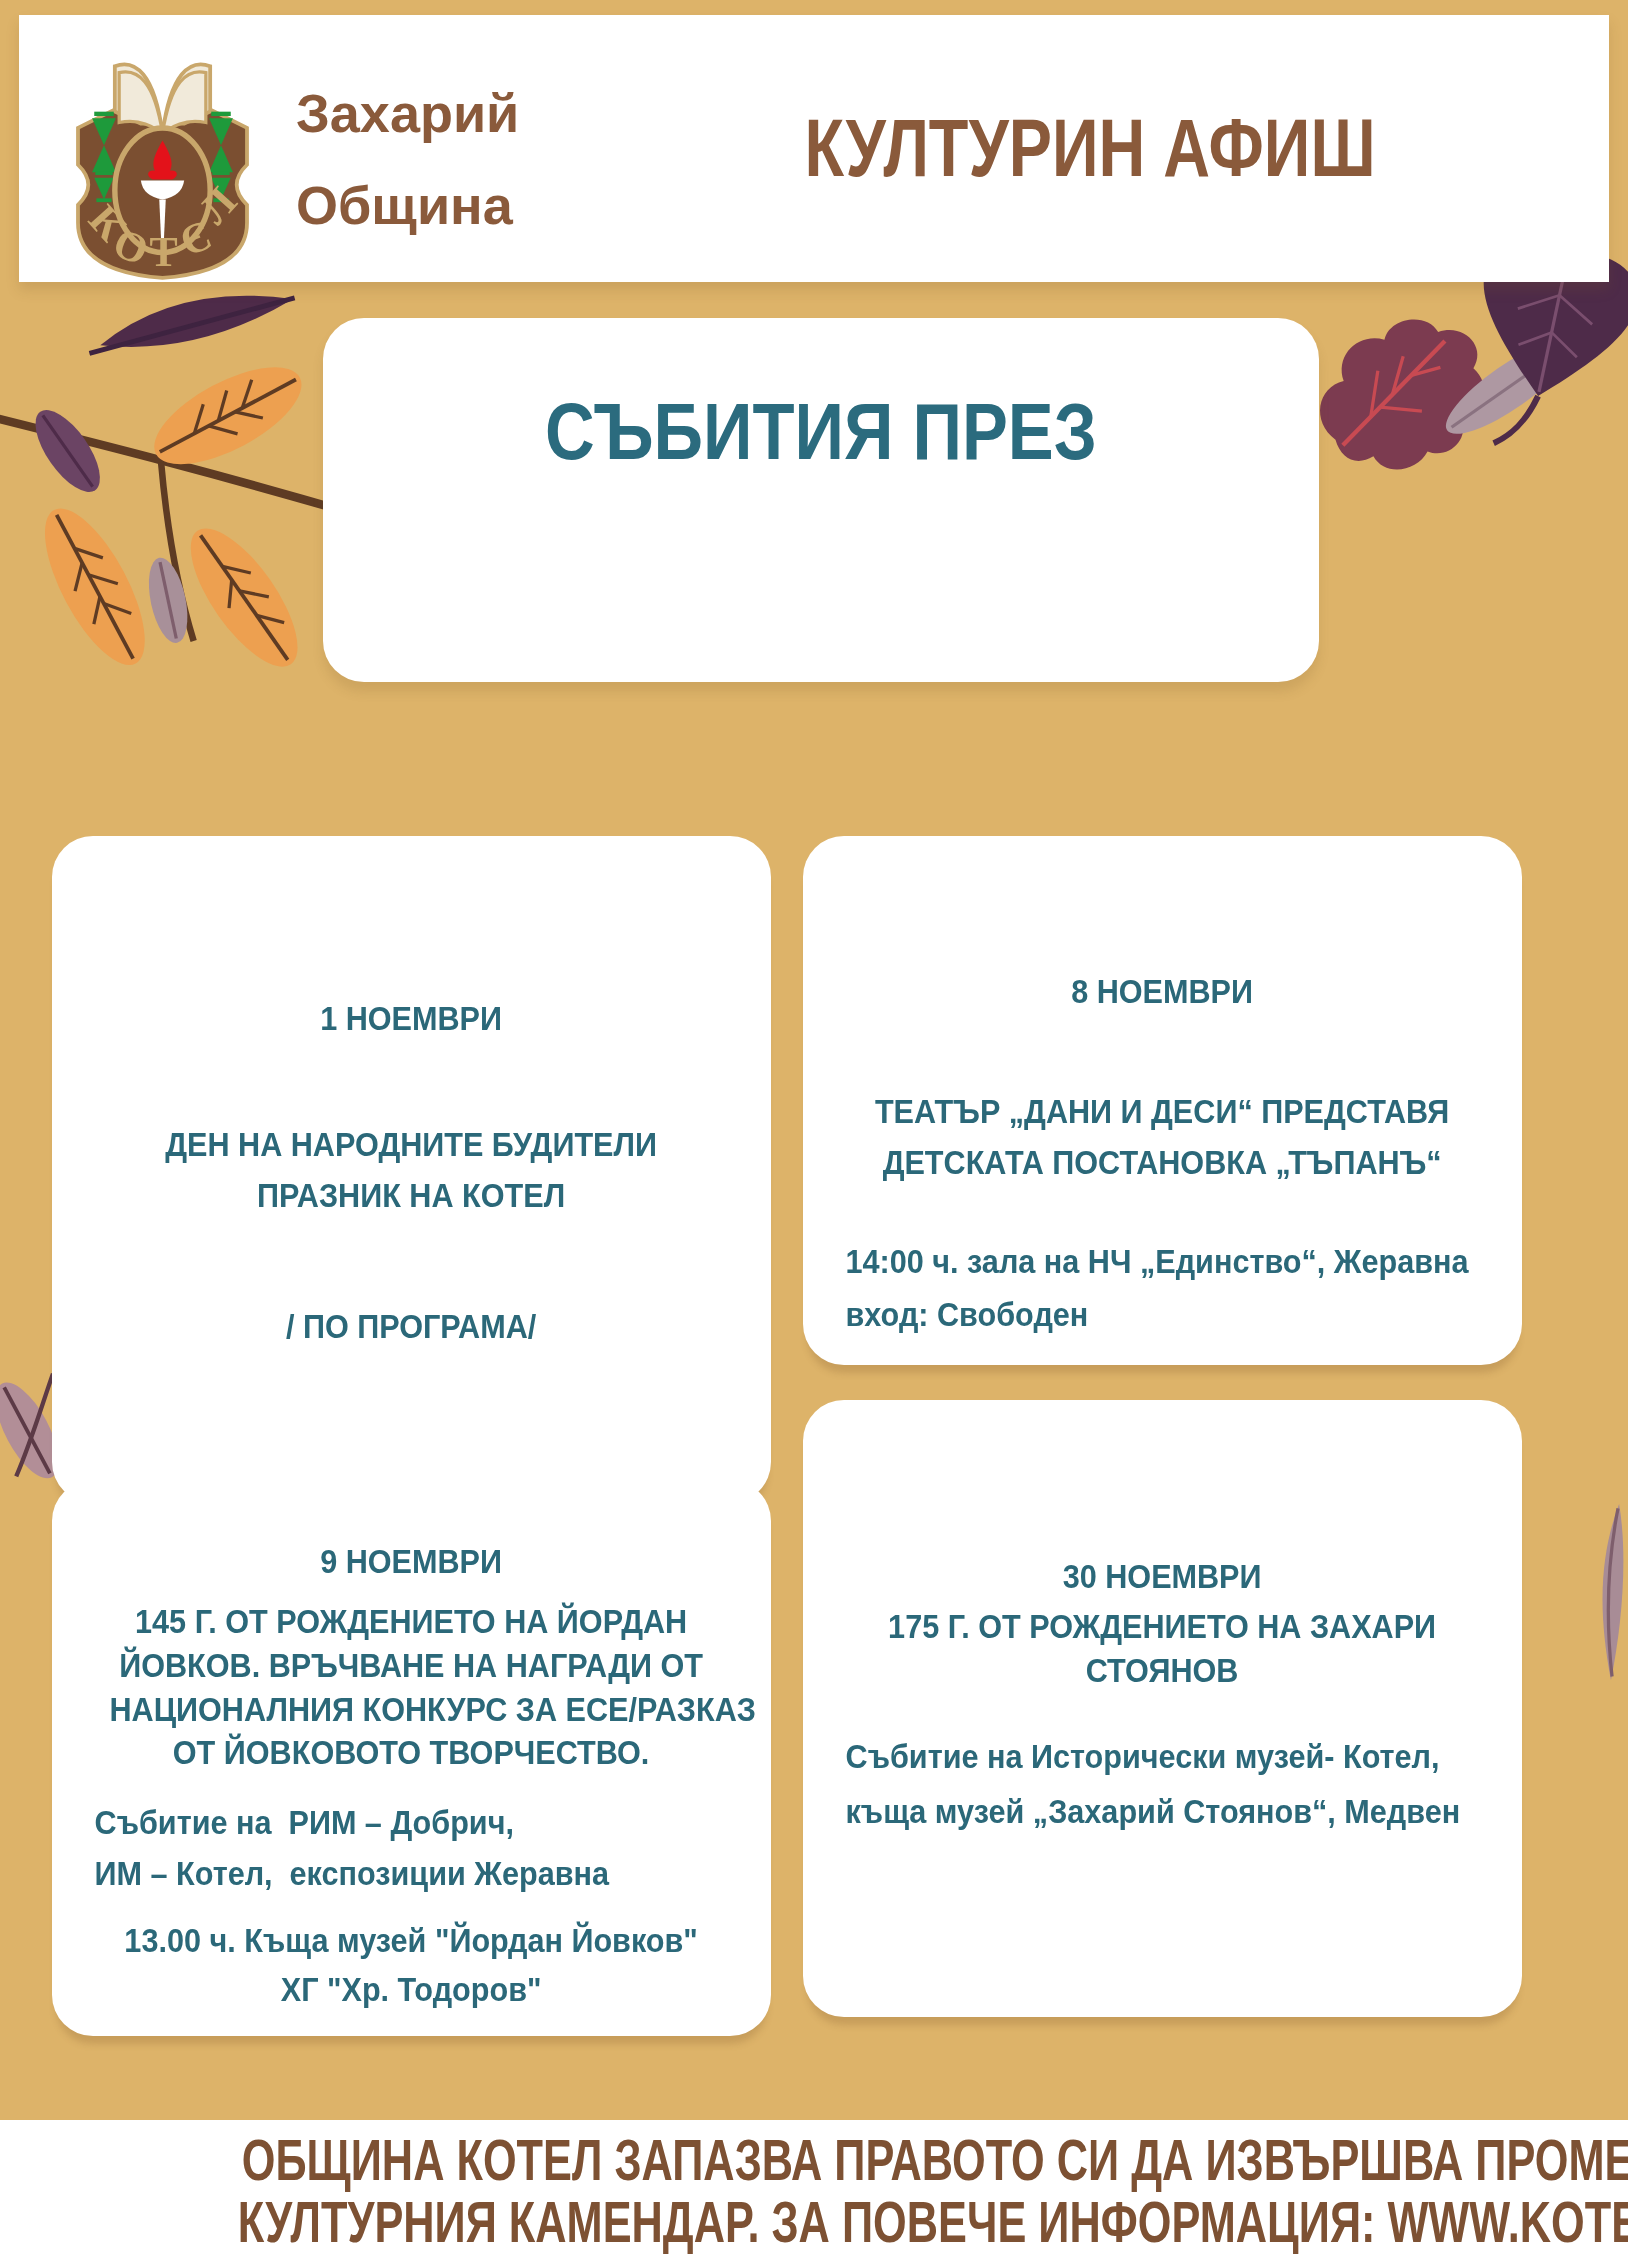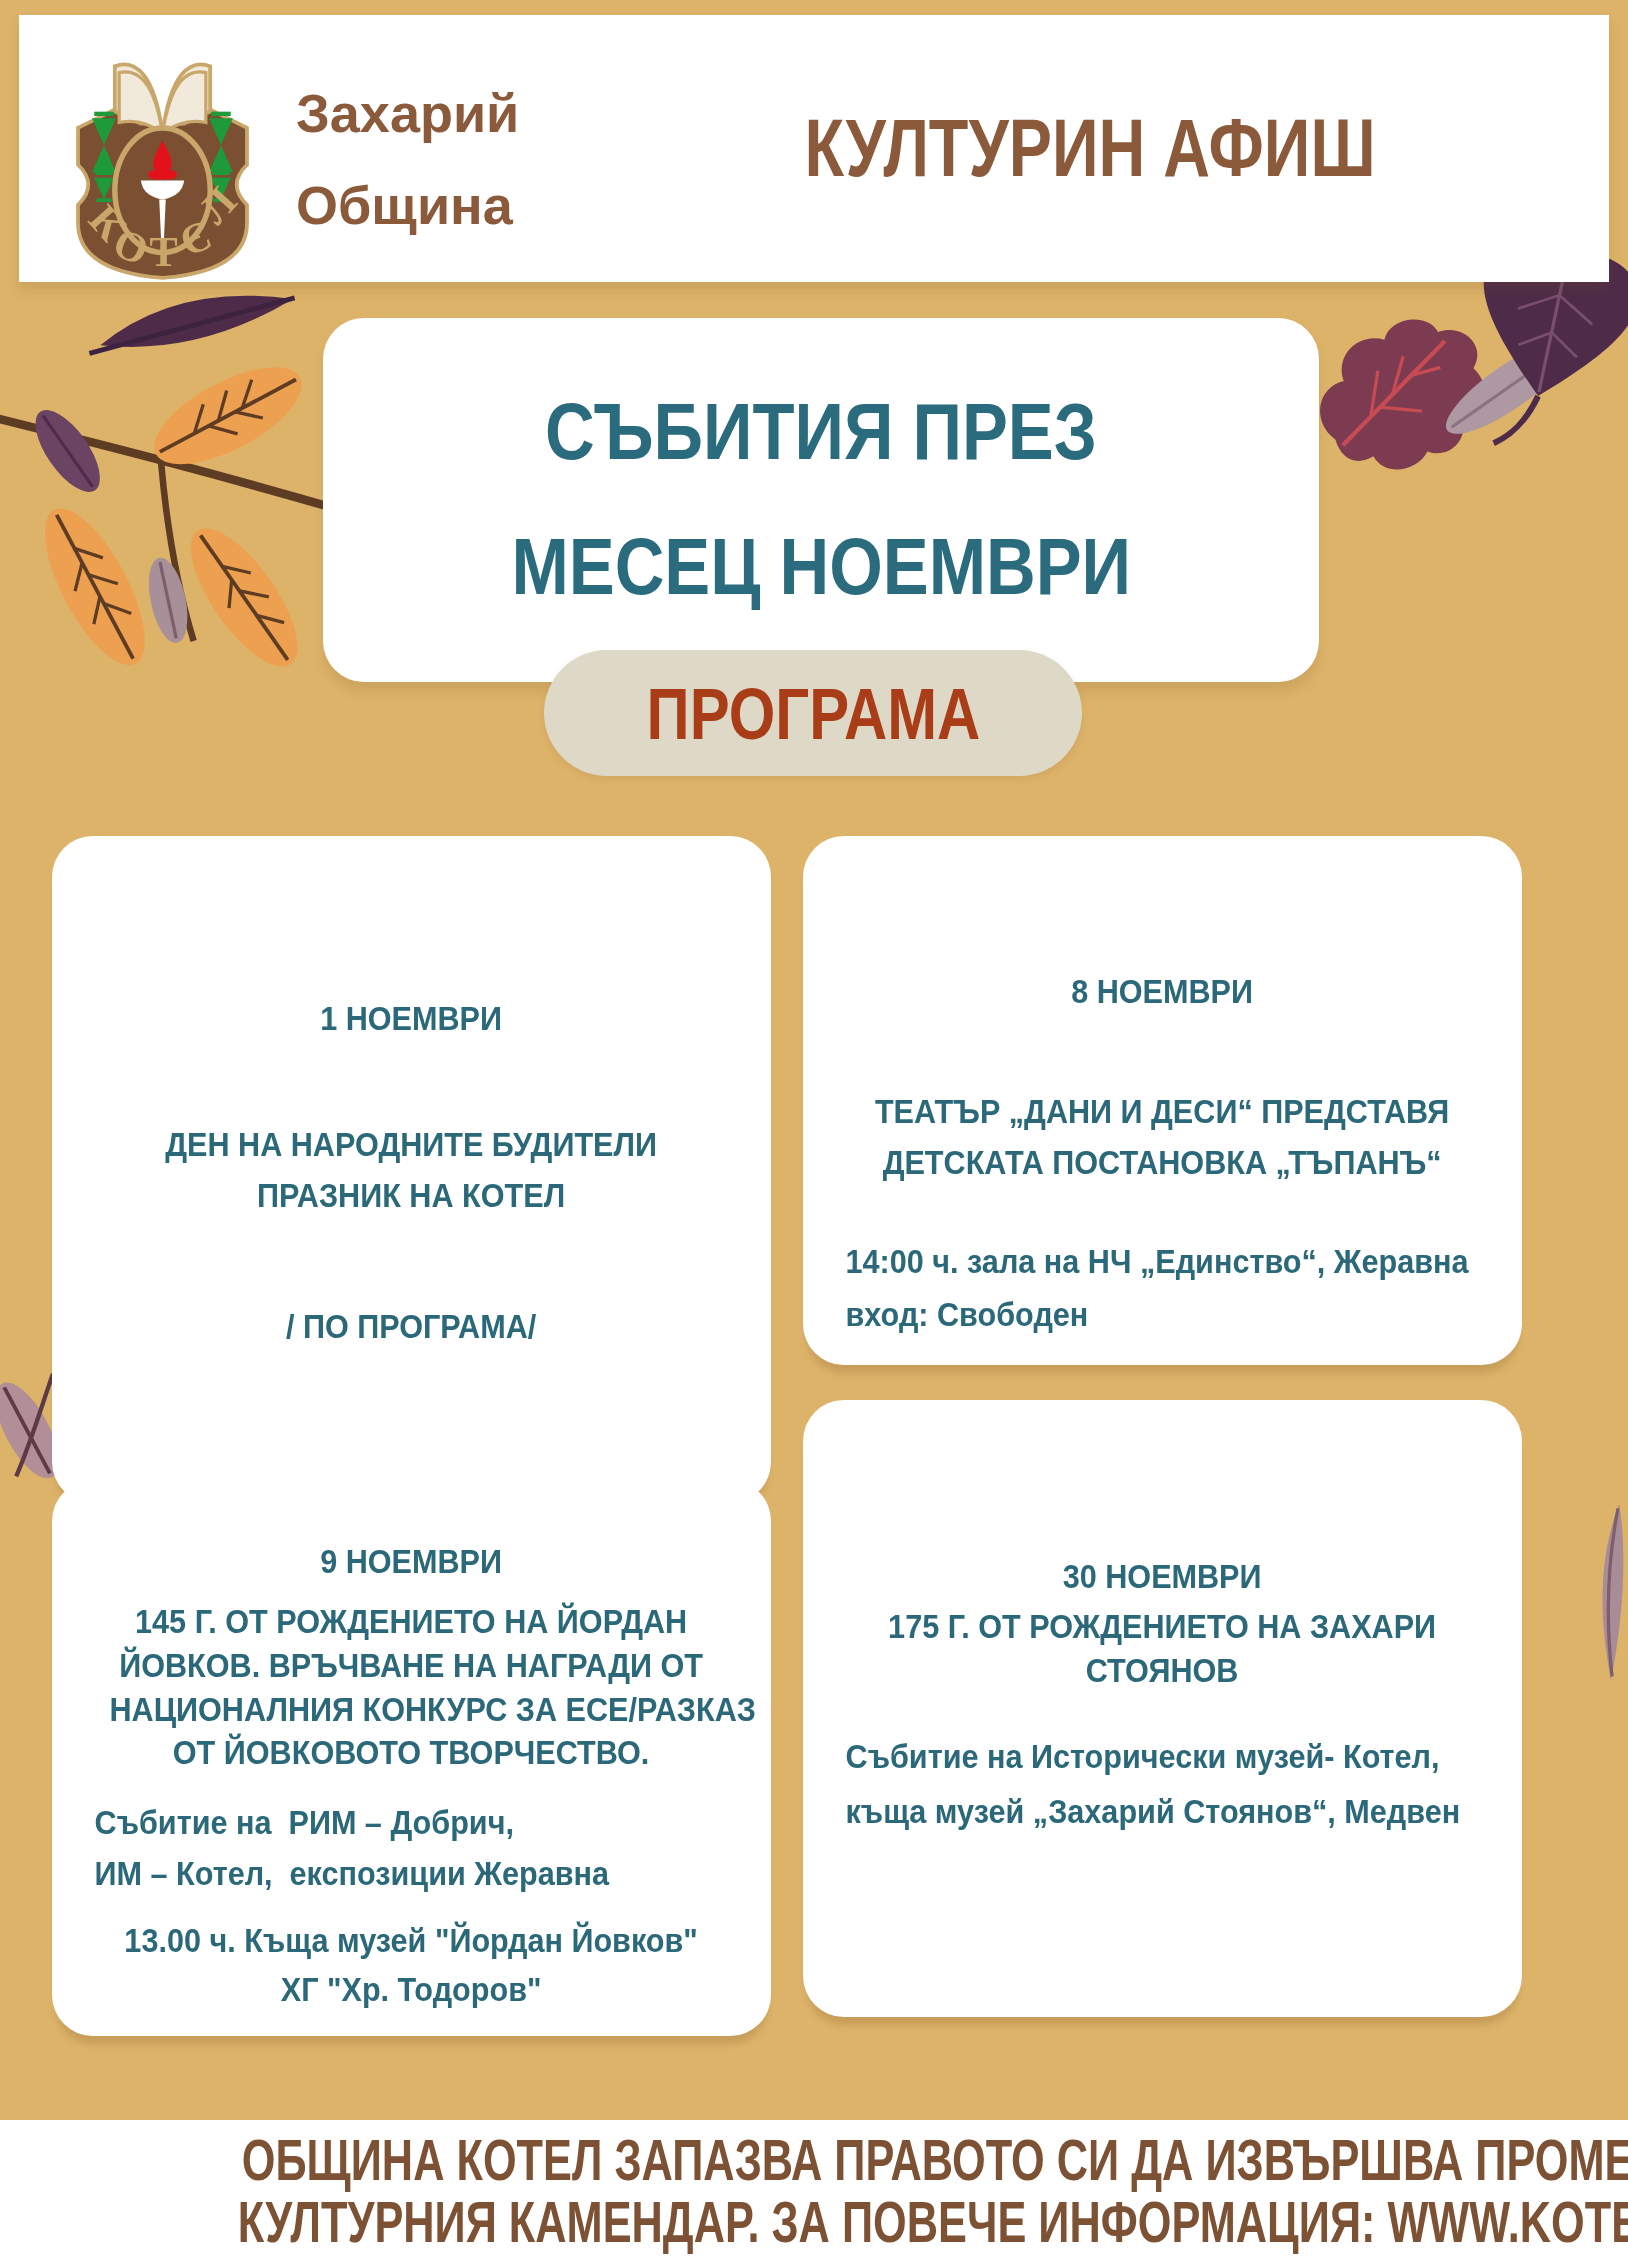--- a/index.html
+++ b/index.html
@@ -200,30 +200,22 @@
 
     <div class="poster-title">
       <span class="cond">КУЛТУРИН АФИШ</span>
     </div>
   </header>
 
   <section class="title-card">
     <div class="title-line">
       <span class="cond86">СЪБИТИЯ ПРЕЗ</span>
     </div>
-    <div class="title-line">
-      <span class="cond86">МЕСЕЦ НОЕМВРИ</span>
-    </div>
   </section>
 
-  <div class="program-pill">
-    <span class="txt">
-      <span class="cond82">ПРОГРАМА</span>
-    </span>
-  </div>
 
   <div class="event-card ec1">
       <div class="ev-line ev-center" style="margin-top: 163px;">1 НОЕМВРИ</div>
       <div class="ev-line ev-center" style="margin-top: 87px;">ДЕН НА НАРОДНИТЕ БУДИТЕЛИ</div>
       <div class="ev-line ev-center" style="margin-top: 11px;">ПРАЗНИК НА КОТЕЛ</div>
       <div class="ev-line ev-center" style="margin-top: 92px;">/ ПО ПРОГРАМА/</div>
     </div>
   <div class="event-card ec2">
       <div class="ev-line ev-center" style="margin-top: 136px;">8 НОЕМВРИ</div>
       <div class="ev-line ev-center" style="margin-top: 81px;">ТЕАТЪР „ДАНИ И ДЕСИ“ ПРЕДСТАВЯ</div>

